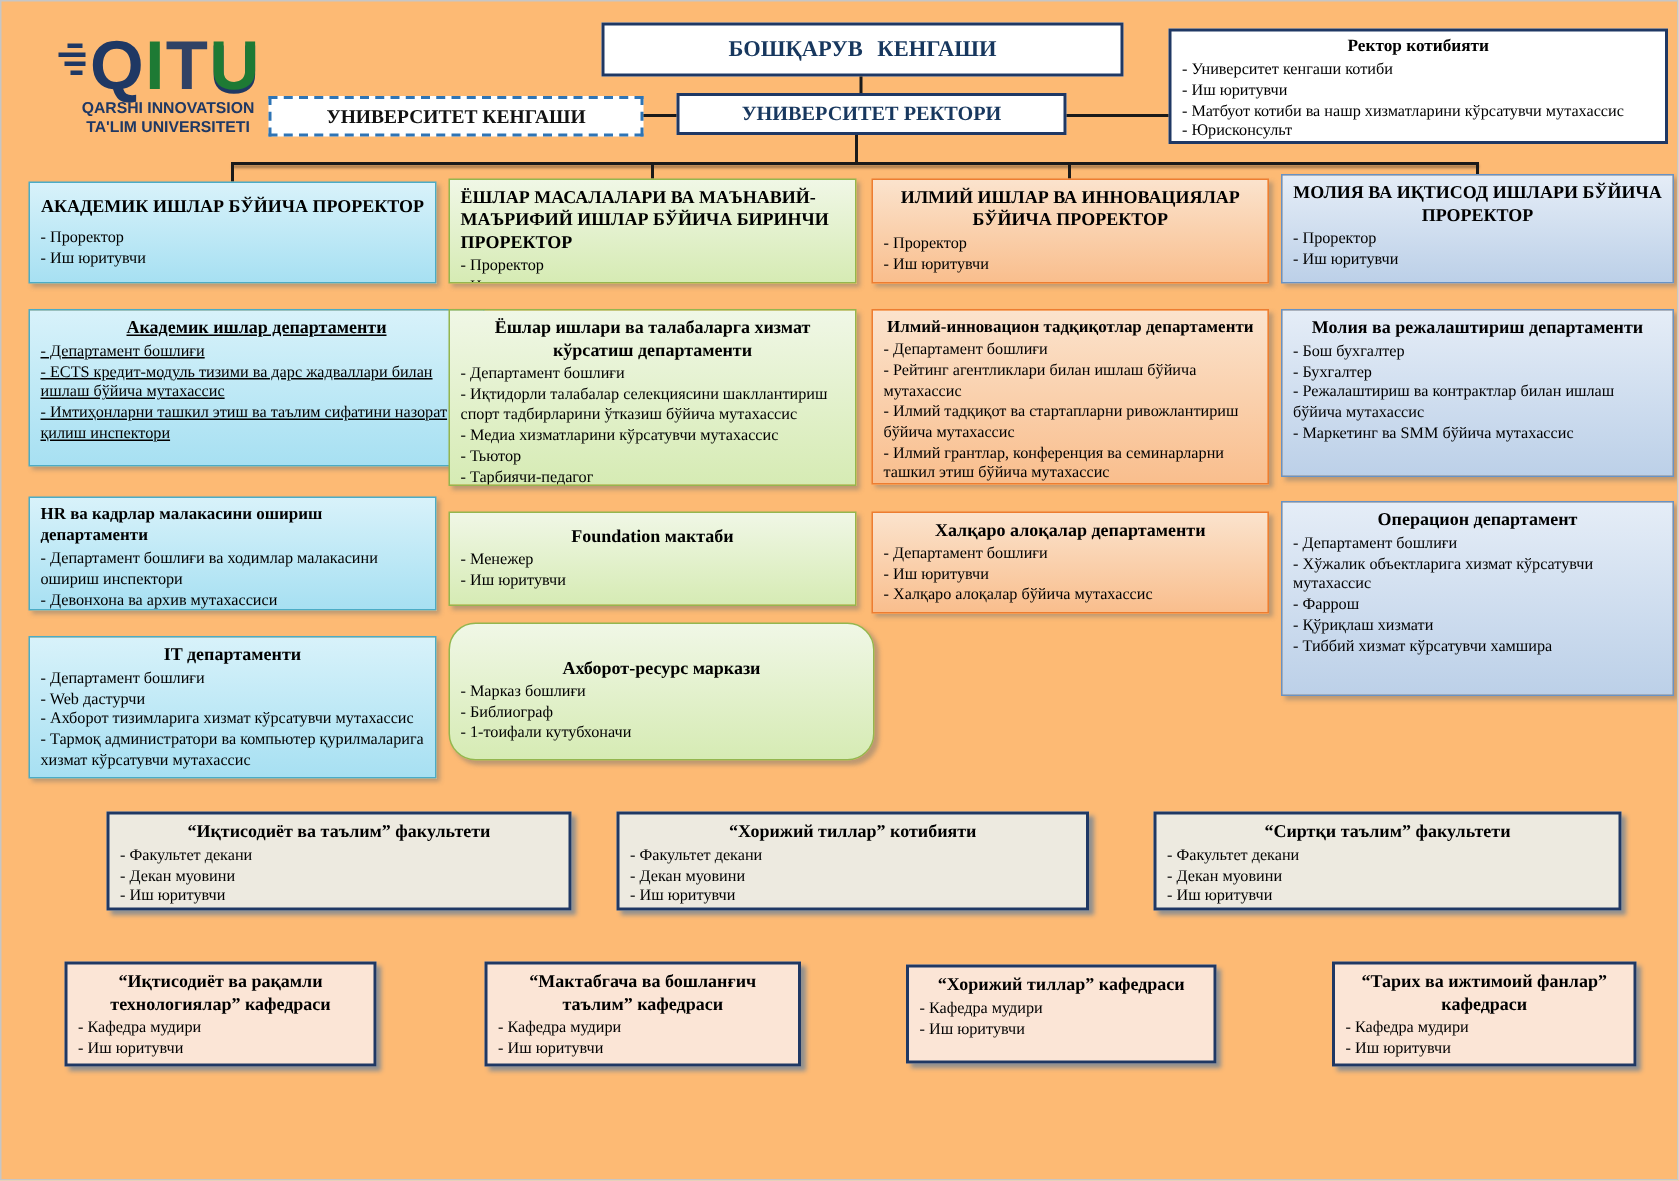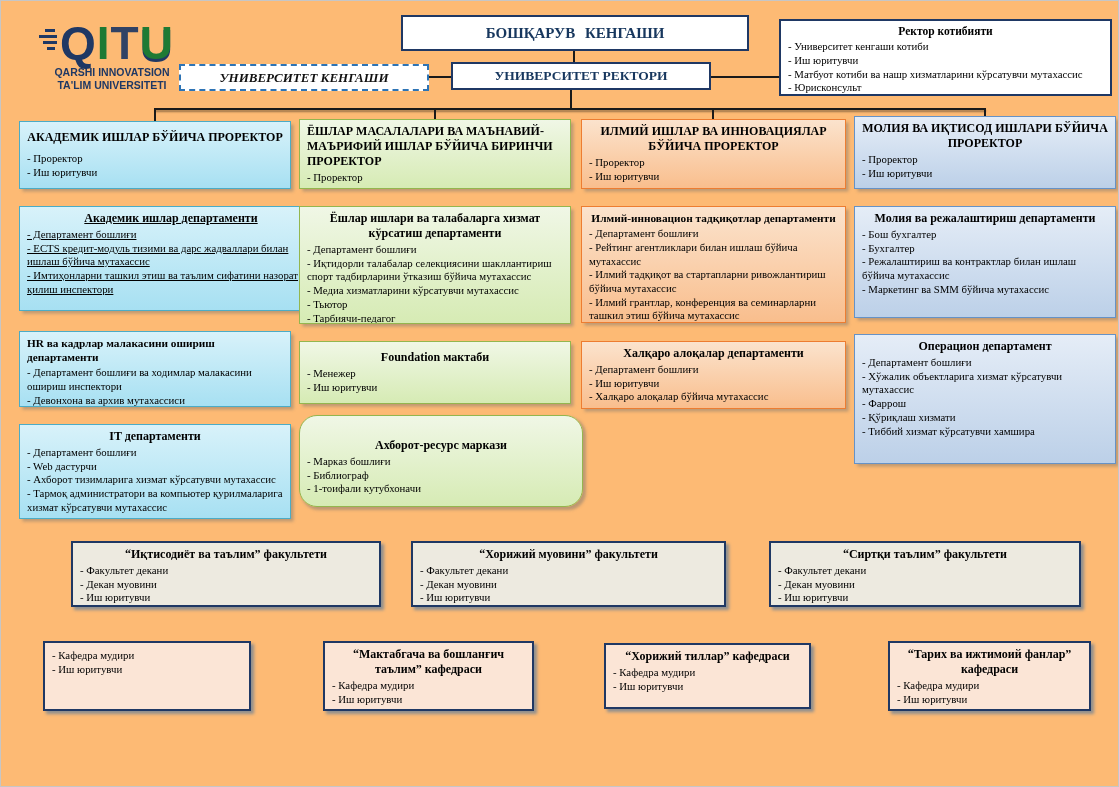--- a/index.html
+++ b/index.html
@@ -14,21 +14,21 @@
   .speed i:nth-child(2){width:18px;margin-left:2px}
   .speed i:nth-child(3){width:14px;margin-left:6px}
   .speed i:nth-child(4){width:8px;margin-left:10px}
   .acronym{font-family:"Liberation Sans","DejaVu Sans",sans-serif;font-weight:bold;font-size:46px;line-height:0.9;letter-spacing:1px;}
   .acronym .q{color:var(--navy)} .acronym .i{color:var(--green)}
   .acronym .t3{color:var(--navy);opacity:.92} .acronym .u{color:var(--green);text-shadow:0 3px 0 var(--navy);}
   .logo-name{font-family:"Liberation Sans","DejaVu Sans",sans-serif;font-weight:bold;font-size:10.5px;line-height:1.2;color:var(--navy);text-align:center;margin-top:2px;}
 
   
   .tbox{position:absolute;box-sizing:border-box;border:2px solid var(--navy);background:#fff;display:flex;align-items:center;justify-content:center;font-weight:bold;color:#17375E;text-align:right;}
-  .dashed{border:2px dashed #2E74B5;color:#111;font-style:italic;}
+  .dashed{border:2px dashed #2E74B5;color:#111;}
 
   
   .sec{position:absolute;box-sizing:border-box;border:2px solid var(--navy);background:#fff;padding:3px 7px;overflow:hidden;}
   .sec .t{font-size:11.5px;}
 
   
   .node{position:absolute;box-sizing:border-box;border:1.6px solid;padding:4px 7px;overflow:hidden;box-shadow:2.5px 2.5px 3px rgba(110,110,110,.45);}
   .c-cyan{background:linear-gradient(180deg,#D8F2FA 0%,#A7E0F2 100%);border-color:var(--cyan-border);}
   .c-green{background:linear-gradient(180deg,#F0F7E6 0%,#D6EBB4 100%);border-color:var(--green-border);}
   .c-orange{background:linear-gradient(180deg,#FBE3CD 0%,#F9BE8D 100%);border-color:var(--orange-border);}
@@ -216,37 +216,38 @@
 
   <div class="node c-gray" style="left:70px;top:540px;width:310px;height:66px;">
     <div class="t">“Иқтисодиёт ва таълим” факультети</div>
     <div class="items">
         <div class="li">- Факультет декани</div>
         <div class="li">- Декан муовини</div>
         <div class="li">- Иш юритувчи</div>
       </div>
   </div>
   <div class="node c-gray" style="left:410px;top:540px;width:315px;height:66px;">
-    <div class="t">“Хорижий муовини” факультети</div>
+    <div class="t">“Хорижий тиллар” котибияти</div>
     <div class="items">
         <div class="li">- Факультет декани</div>
         <div class="li">- Декан муовини</div>
         <div class="li">- Иш юритувчи</div>
       </div>
   </div>
   <div class="node c-gray" style="left:768px;top:540px;width:312px;height:66px;">
     <div class="t">“Сиртқи таълим” факультети</div>
     <div class="items">
         <div class="li">- Факультет декани</div>
         <div class="li">- Декан муовини</div>
         <div class="li">- Иш юритувчи</div>
       </div>
   </div>
 
   <div class="node c-peach" style="left:42px;top:640px;width:208px;height:70px;">
+    <div class="t">“Иқтисодиёт ва рақамли технологиялар” кафедраси</div>
     <div class="items">
         <div class="li">- Кафедра мудири</div>
         <div class="li">- Иш юритувчи</div>
       </div>
   </div>
   <div class="node c-peach" style="left:322px;top:640px;width:211px;height:70px;">
     <div class="t">“Мактабгача ва бошланғич таълим” кафедраси</div>
     <div class="items">
         <div class="li">- Кафедра мудири</div>
         <div class="li">- Иш юритувчи</div>

